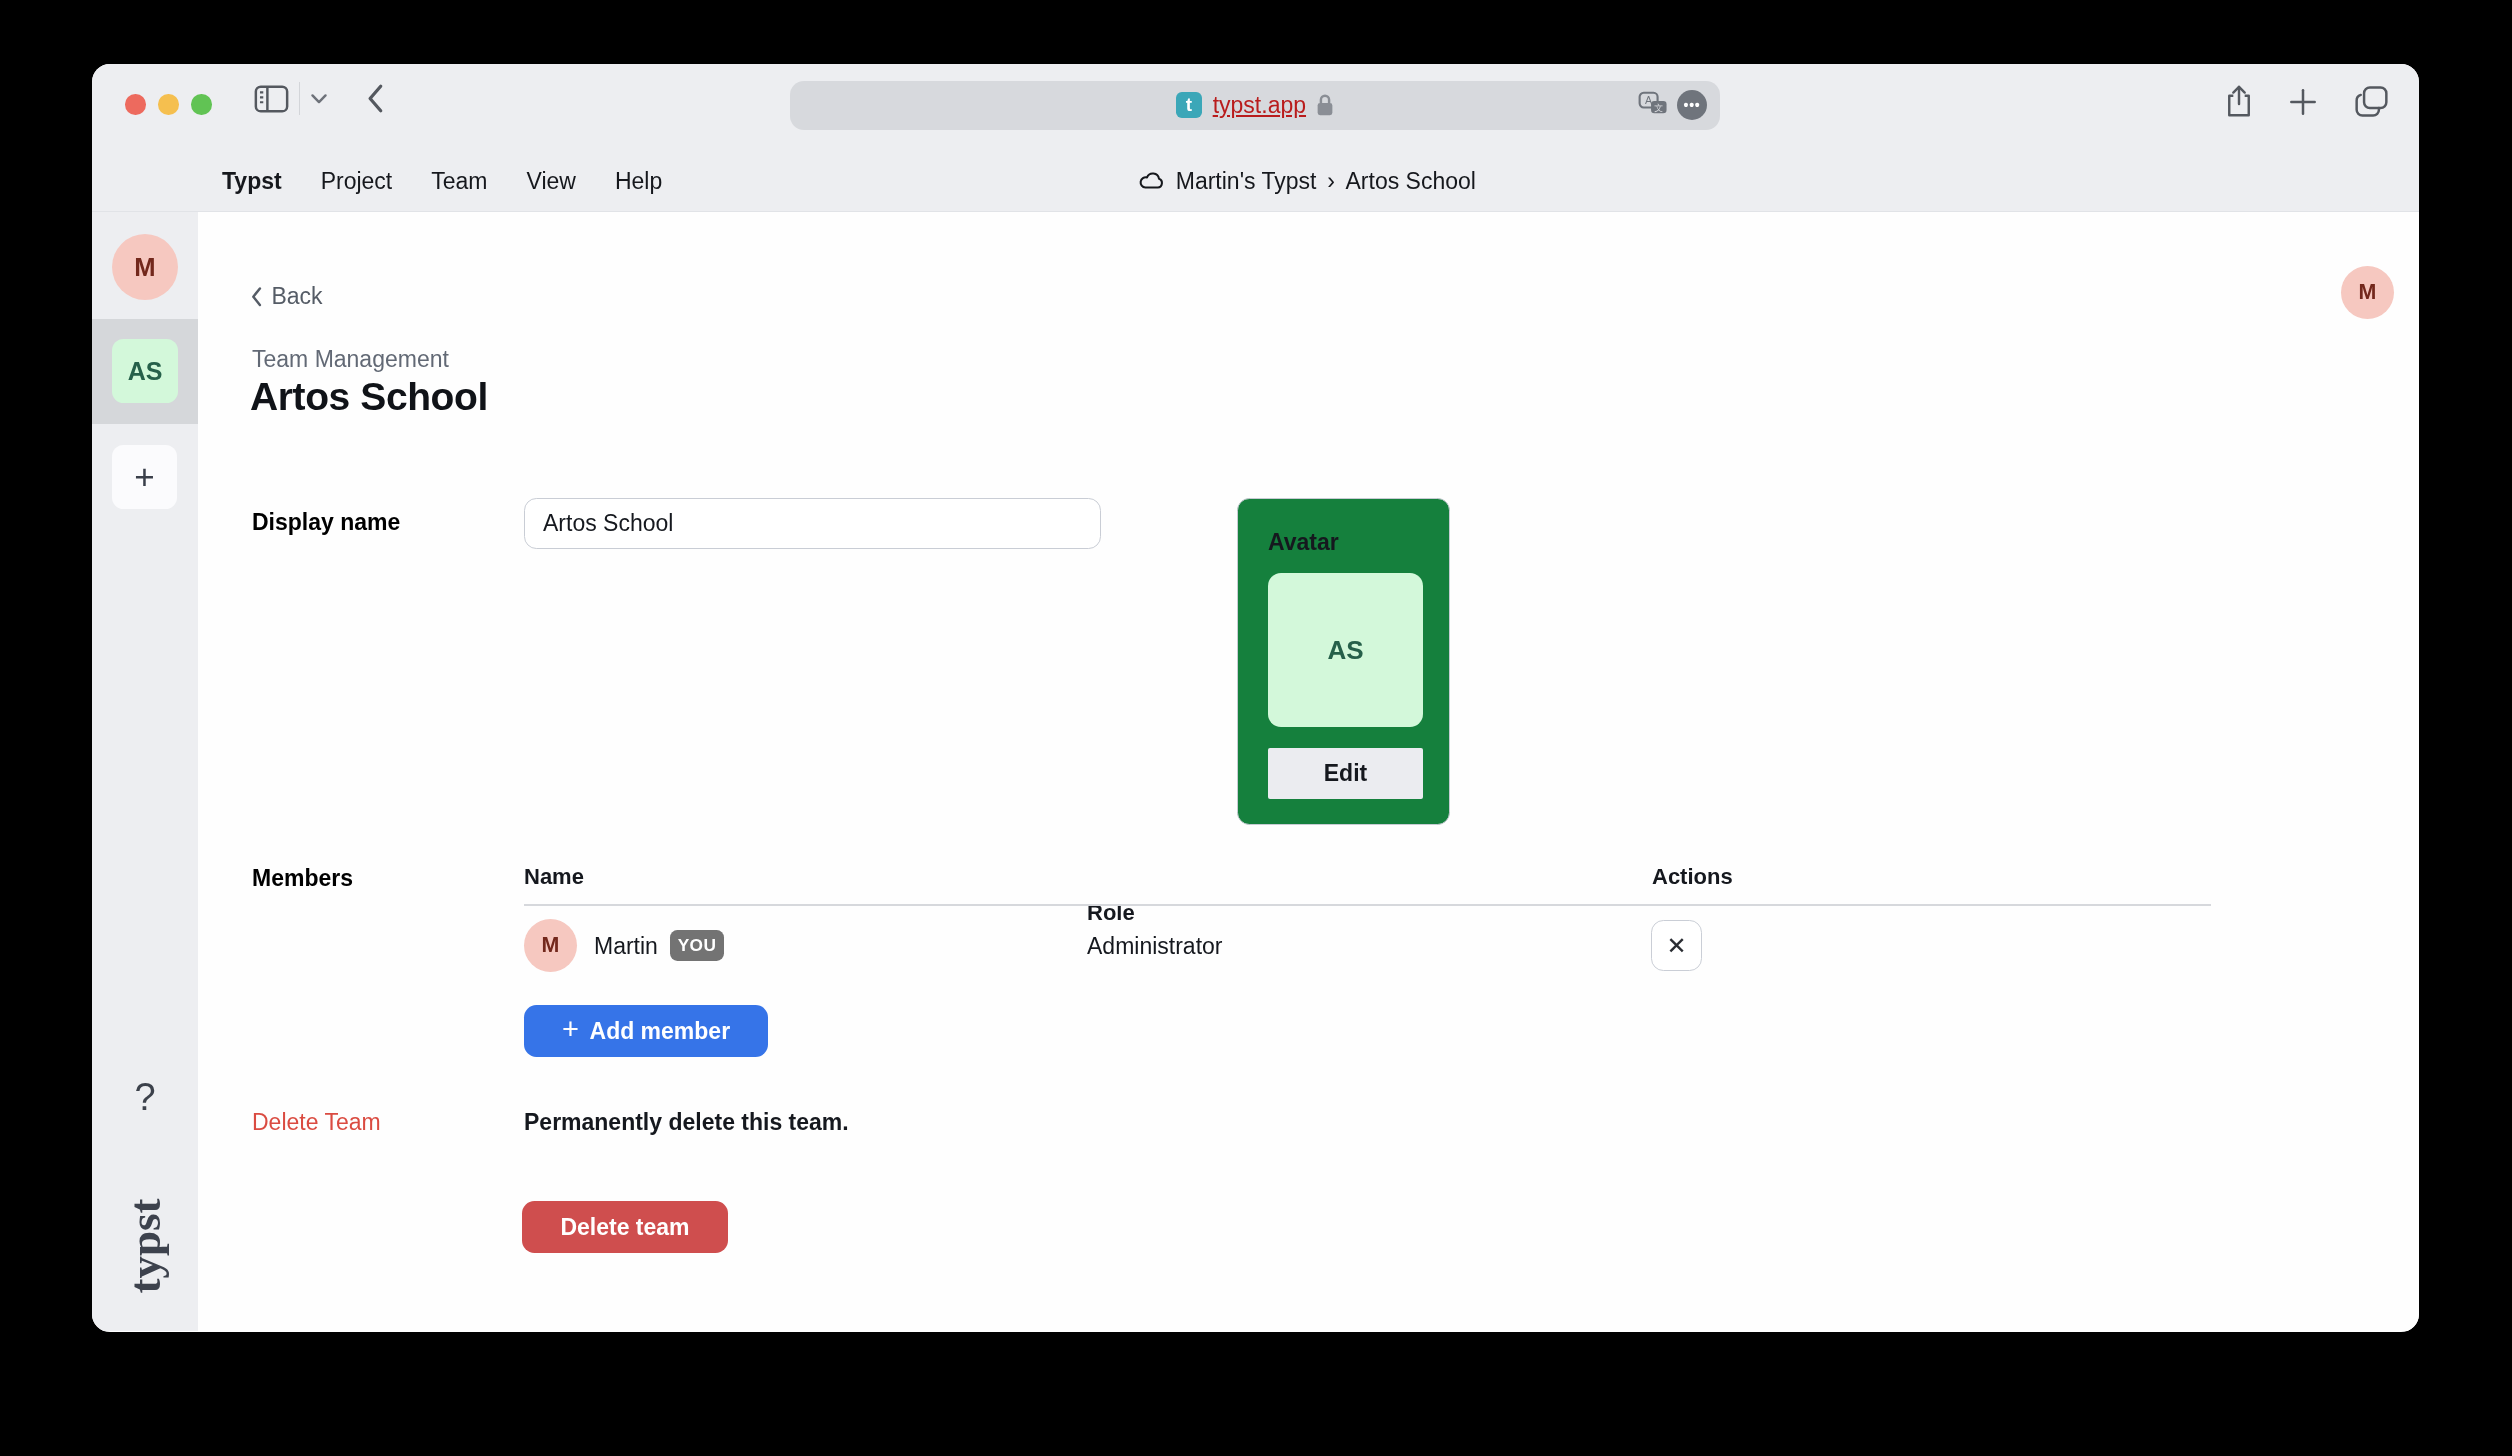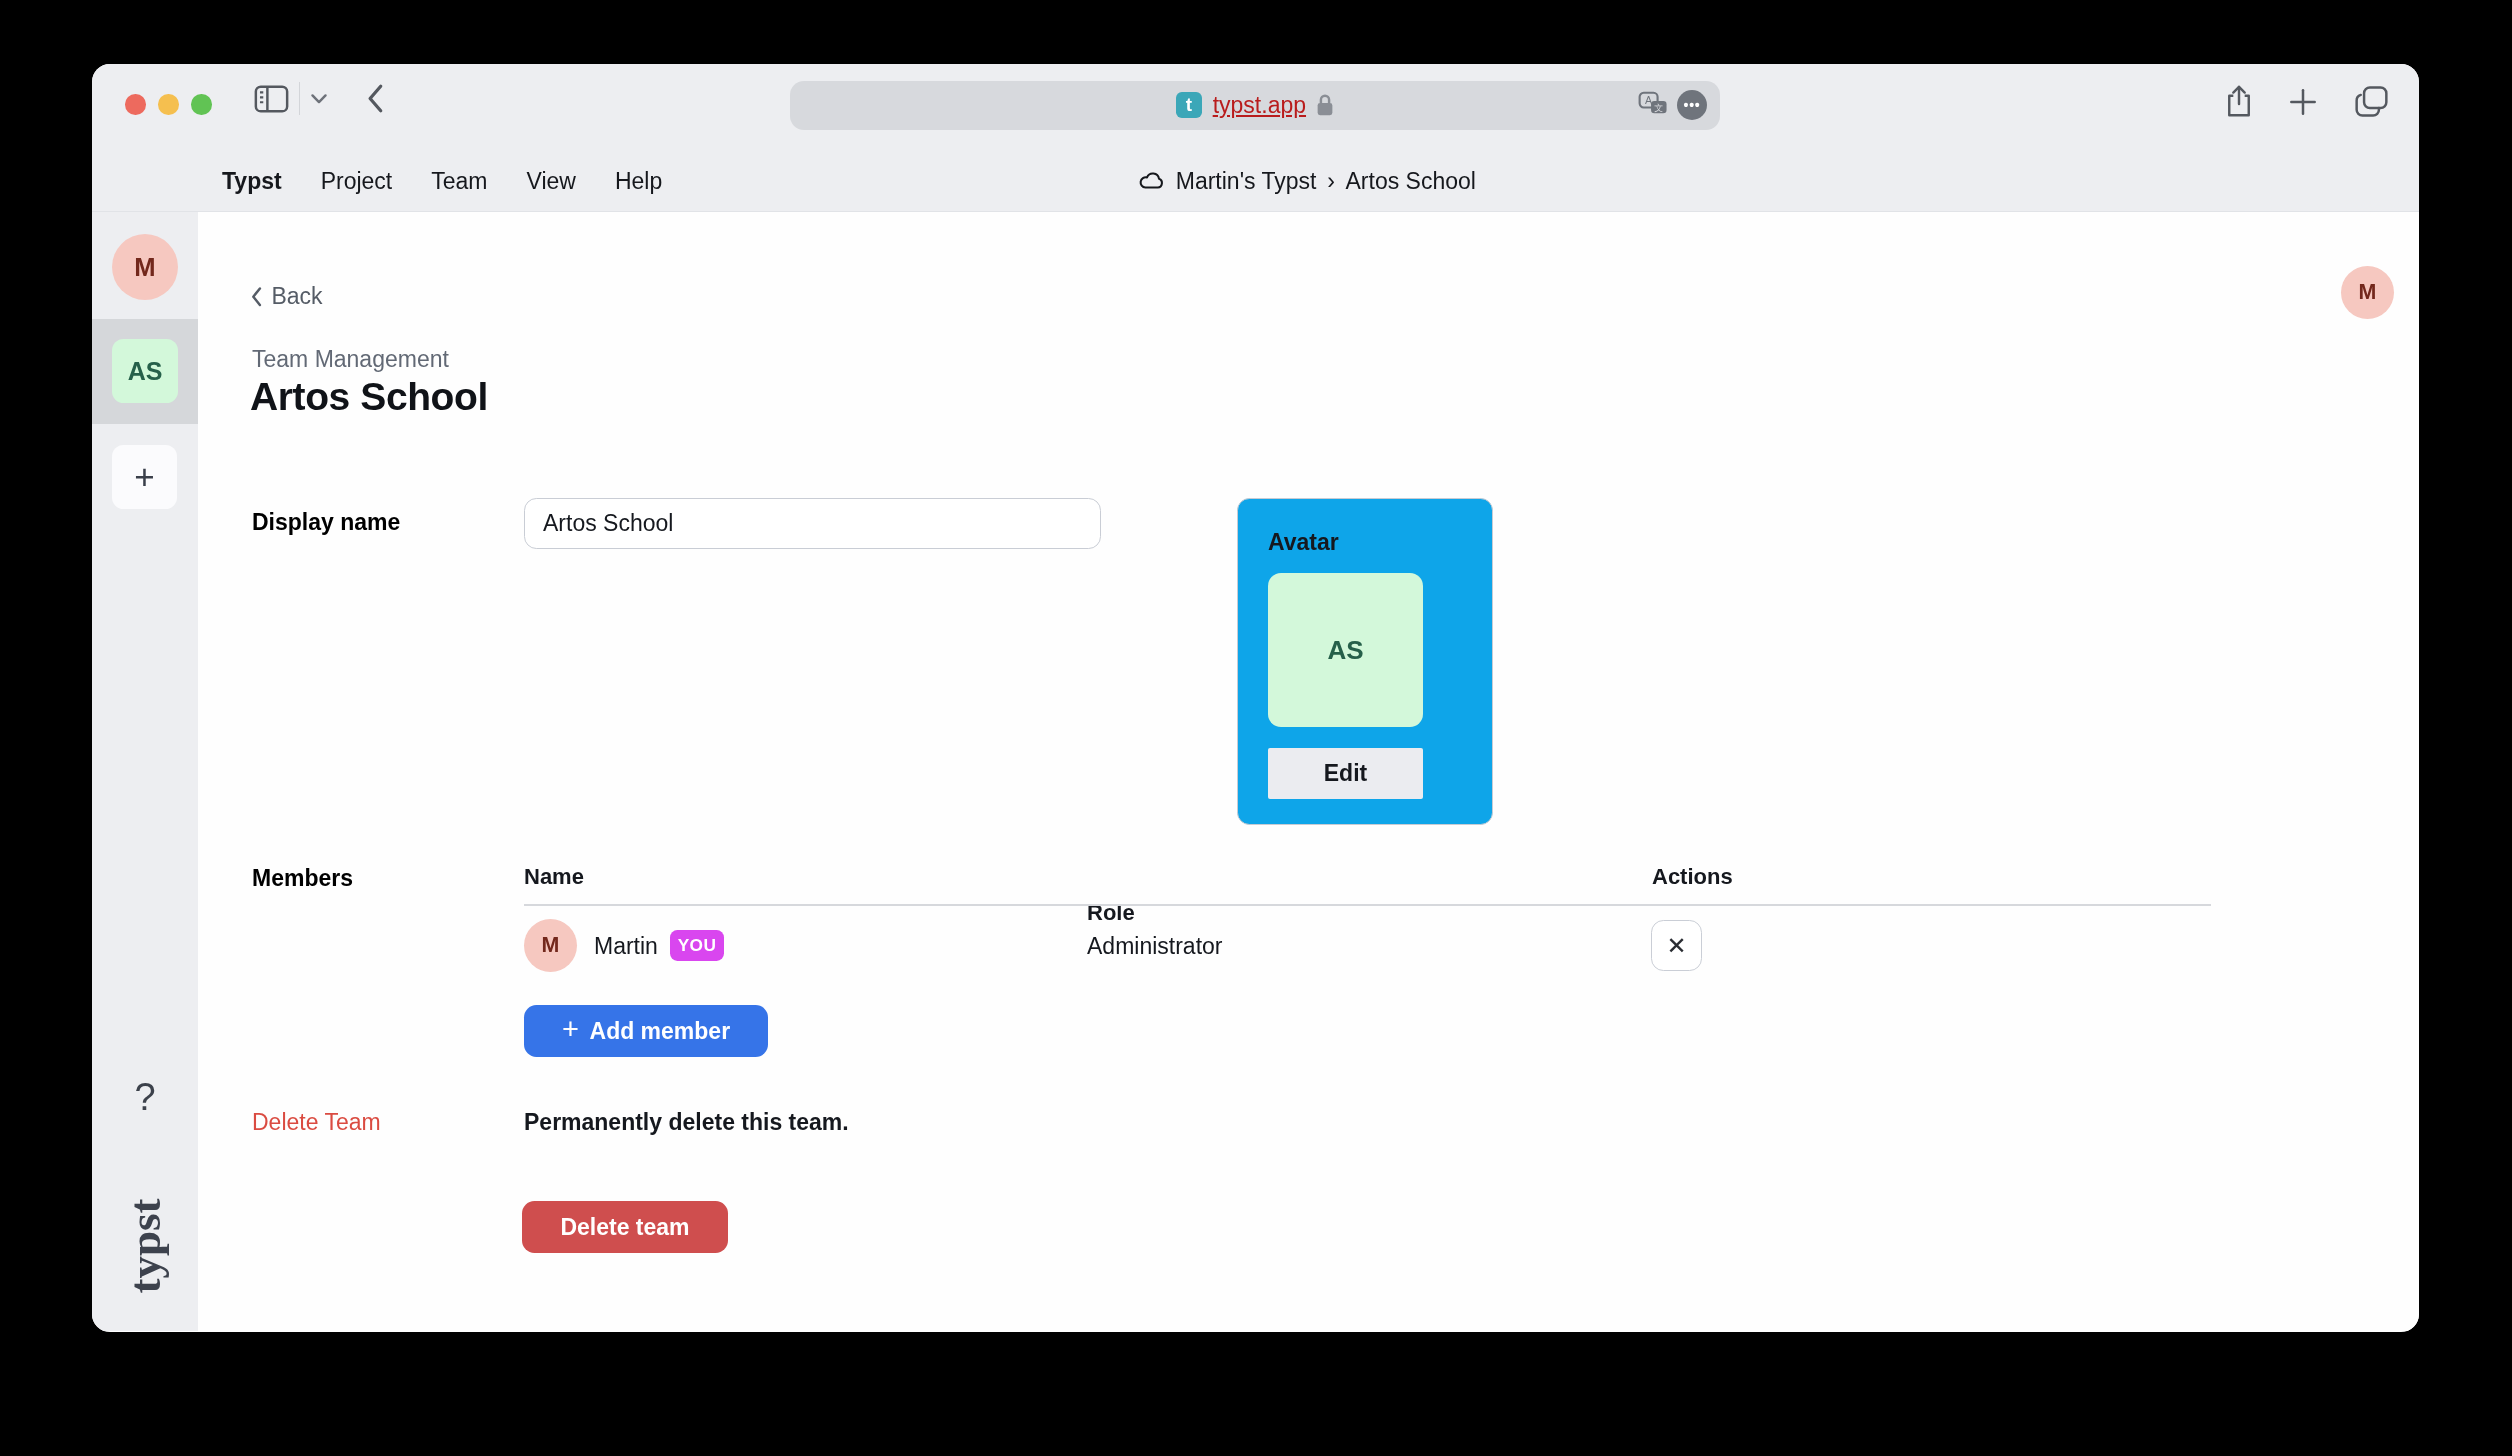--- a/index.html
+++ b/index.html
@@ -60,38 +60,38 @@
 
   .section-label { position:absolute; left:54px; top:134px; font-size:23px; color:#626975; }
   .page-title { position:absolute; left:52px; top:163px; font-size:39px; font-weight:bold; color:#101318; letter-spacing:-0.4px; }
 
   .field-label { position:absolute; font-size:23px; font-weight:bold; color:#000000; }
   .dn-label { left:54px; top:297px; }
   .dn-input { position:absolute; left:326px; top:286px; width:577px; height:51px; border:1.6px solid #c9cdd5;
               border-radius:12.4px; font-size:23px; color:#15181e; padding:0 18px; background:#fff; outline:none;
               font-family:"Liberation Sans", sans-serif; }
 
-  .avatar-card { position:absolute; left:1039px; top:286px; width:256px; height:327px;
-                 border:1.6px solid #c7cbd3; border-radius:12.4px; background:#0ea5e9; }
+  .avatar-card { position:absolute; left:1039px; top:286px; width:213px; height:327px;
+                 border:1.6px solid #c7cbd3; border-radius:12.4px; background:#15803d; }
   .avatar-card .card-label { position:absolute; left:30px; top:30px; font-size:23px; font-weight:bold; color:#15181e; }
   .avatar-card .green-box { position:absolute; left:30px; top:74px; width:155px; height:154px; border-radius:13px;
                             background:#d3f8da; color:#26604a; font-size:26px; font-weight:bold;
                             display:flex; align-items:center; justify-content:center; }
   .avatar-card .edit-btn { position:absolute; left:30px; top:249px; width:155px; height:51px; border:none;
                            border-radius:2px; background:#ebecf0; font-size:23px; font-weight:bold; color:#15181e;
                            font-family:"Liberation Sans", sans-serif; cursor:pointer; }
 
   .members-label { left:54px; top:653px; }
   .th { position:absolute; top:652px; font-size:22px; font-weight:bold; color:#15181e; }
   .th-name { left:326px; } .th-role { left:889px;margin-top:36px; } .th-actions { left:1454px; }
   .table-divider { position:absolute; left:326px; top:692px; width:1687px; height:1.6px; background:#d6d8dc; }
 
   .row-avatar { position:absolute; left:326px; top:707px; width:53px; height:53px; background:#f6c8c0; color:#73281c; font-size:21.4px; }
   .row-name { position:absolute; left:396px; top:721px; font-size:23px; color:#15181e; }
-  .you-badge { position:absolute; left:472px; top:718px; width:54px; height:31px; border-radius:7.4px; background:#d946ef;
+  .you-badge { position:absolute; left:472px; top:718px; width:54px; height:31px; border-radius:7.4px; background:#737373;
                color:#fff; font-size:17.3px; font-weight:bold; display:flex; align-items:center; justify-content:center; letter-spacing:0.4px; }
   .row-role { position:absolute; left:889px; top:721px; font-size:23px; color:#15181e; }
   .remove-btn { position:absolute; left:1453px; top:708px; width:51px; height:51px; border-radius:12.4px;
                 border:1.6px solid #caced6; background:#fff; font-size:24px; color:#2a2d33; cursor:pointer;
                 display:flex; align-items:center; justify-content:center; }
 
   .add-member-btn { position:absolute; left:326px; top:793px; width:244px; height:52px; border:none; border-radius:12.4px;
                     background:#3674e8; color:#fff; display:flex; align-items:center; justify-content:center; gap:10.7px;
                     font-family:"Liberation Sans", sans-serif; cursor:pointer; }
   .add-member-btn .plus { font-size:29px; font-weight:400; margin-top:-3.3px; }

